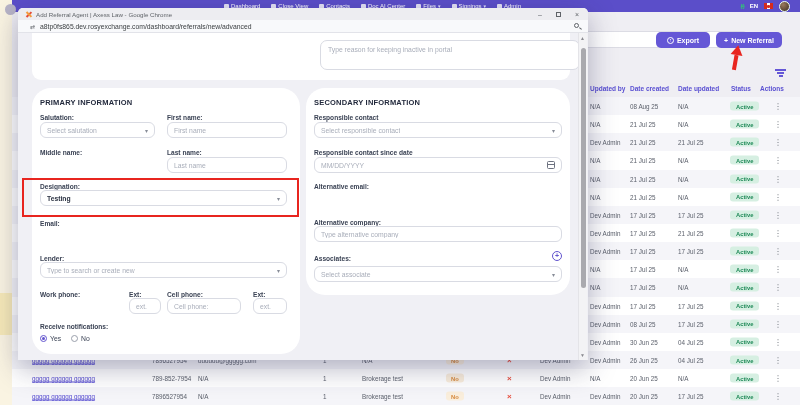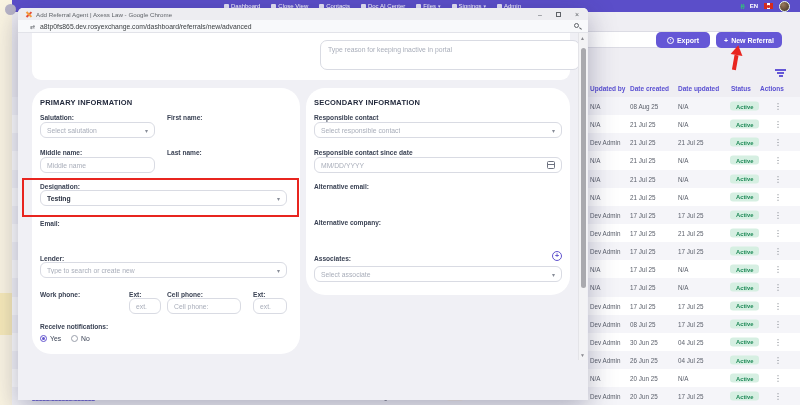--- a/index.html
+++ b/index.html
@@ -48,21 +48,21 @@
   .col-brok{left:350px;}.col-flag{left:434px;}.col-x{left:495px;}.col-created{left:528px;}
   .col-updated{left:578px;}.col-dc{left:618px;}.col-du{left:666px;}.col-status{left:718px;}.col-act{left:762px;}
   .link{color:#5a50d2;text-decoration:underline;cursor:pointer;}
   .badge-no{background:#faeedc;color:#d78a3d;font-size:5.8px;font-weight:bold;padding:1.5px 5px;border-radius:3px;}
   .badge-active{background:#d6efe2;color:#1f8a58;font-size:5.8px;font-weight:bold;padding:1.5px 6px;border-radius:3px;}
   .xmark{color:#e74c3c;font-size:8px;font-weight:bold;cursor:pointer;}
   .dots{color:#6b7078;font-size:8px;cursor:pointer;}
   .c:empty{display:none;}
 
   
-  .chrome{position:absolute;left:18px;top:8px;width:570px;height:392px;z-index:5;box-shadow:0 8px 28px rgba(40,40,80,.35);border-radius:5px 5px 0 0;background:#f0f0f5;}
+  .chrome{position:absolute;left:18px;top:8px;width:570px;height:352px;z-index:5;box-shadow:0 8px 28px rgba(40,40,80,.35);border-radius:5px 5px 0 0;background:#f0f0f5;}
   .titlebar{position:absolute;left:0;top:0;width:100%;height:12px;background:#ededf1;border-radius:5px 5px 0 0;display:flex;align-items:center;}
   .favicon{position:relative;width:7px;height:7px;margin-left:7px;}
   .favicon i{position:absolute;left:3px;top:0;width:1.8px;height:7px;background:#e44d3a;transform:rotate(45deg);}
   .favicon b{position:absolute;left:3px;top:0;width:1.8px;height:7px;background:#f39c3d;transform:rotate(-45deg);}
   .win-title{font-size:6.2px;color:#5f6368;margin-left:4px;white-space:nowrap;}
   .win-ctrls{margin-left:auto;display:flex;align-items:center;gap:14px;margin-right:9px;color:#5f6368;}
   .wc{font-size:7px;cursor:pointer;line-height:7px;}
   .wc-box{width:5px;height:5px;border:1px solid #5f6368;cursor:pointer;}
   .urlbar{position:absolute;left:0;top:12px;width:100%;height:13px;background:#f8f9fb;border-bottom:1px solid #e2e3e9;display:flex;align-items:center;}
   .url-ico{font-size:6px;color:#5f6368;margin-left:12px;}
@@ -371,24 +371,25 @@
 
       <div class="card card-primary">
         <div class="sec-heading" style="left:8px;top:10px;">PRIMARY INFORMATION</div>
 
         <div class="flabel" style="left:8px;top:26px;">Salutation:</div>
         <div class="fselect" style="left:8px;top:34px;width:115px;">
             <span class="ph">Select salutation</span>
             <span class="caret">▾</span>
           </div>
         <div class="flabel" style="left:135px;top:26px;">First name:</div>
+        <input class="finput" style="left: 135px; top: 34px; width: 120px;" placeholder="First name">
 
         <div class="flabel" style="left:8px;top:61px;">Middle name:</div>
-        <input class="finput" style="left: 8px; top: 69px; width: 115px;" placeholder="Middle name">
         <div class="flabel" style="left:135px;top:61px;">Last name:</div>
+        <input class="finput" style="left: 135px; top: 69px; width: 120px;" placeholder="Last name">
 
         <div class="flabel" style="left:8px;top:95px;">Designation:</div>
         <div class="fselect" style="left:8px;top:102px;width:247px;">
             <span class="val">Testing</span>
             <span class="caret">▾</span>
           </div>
 
         <div class="flabel" style="left:8px;top:132px;">Email:</div>
 
         <div class="flabel" style="left:8px;top:167px;">Lender:</div>
@@ -429,20 +430,21 @@
 
         <div class="flabel" style="left:8px;top:61px;">Responsible contact since date</div>
         <div class="fselect" style="left:8px;top:69px;width:248px;">
             <span class="ph">MM/DD/YYYY</span>
             <span class="cal-ico" style="right:6px;top:3px;"></span>
           </div>
 
         <div class="flabel" style="left:8px;top:95px;">Alternative email:</div>
 
         <div class="flabel" style="left:8px;top:131px;">Alternative company:</div>
+        <input class="finput" style="left: 8px; top: 138px; width: 248px;" placeholder="Type alternative company">
 
         <div class="flabel" style="left:8px;top:167px;">Associates:</div>
         <span class="plus-circle" style="right:8px;top:163px;">+</span>
         <div class="fselect" style="left:8px;top:178px;width:248px;">
             <span class="ph">Select associate</span>
             <span class="caret">▾</span>
           </div>
       </div>
     </div>
 

